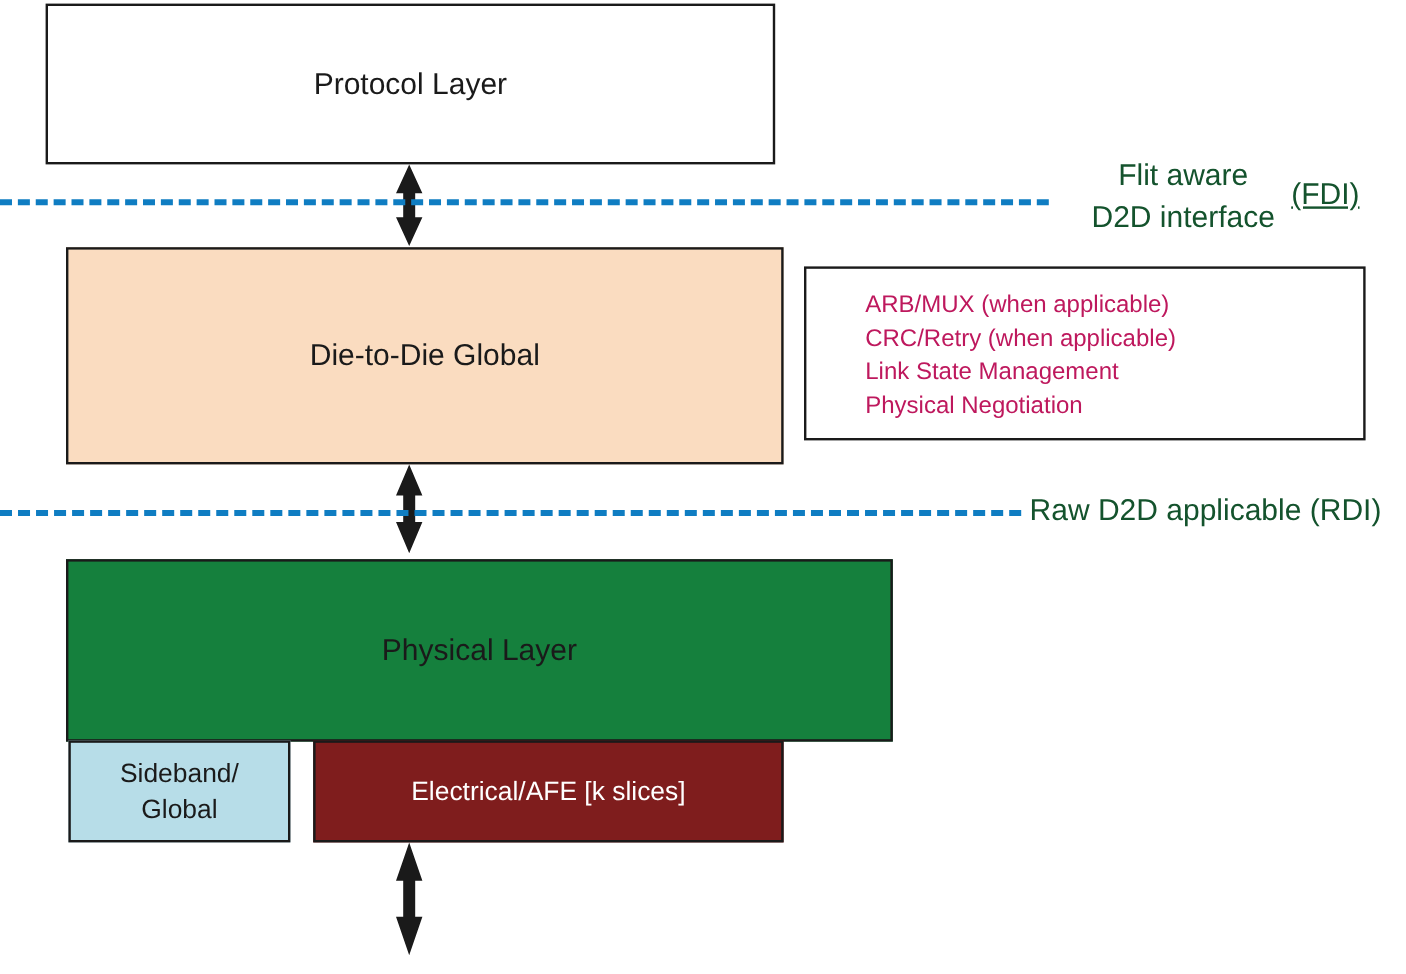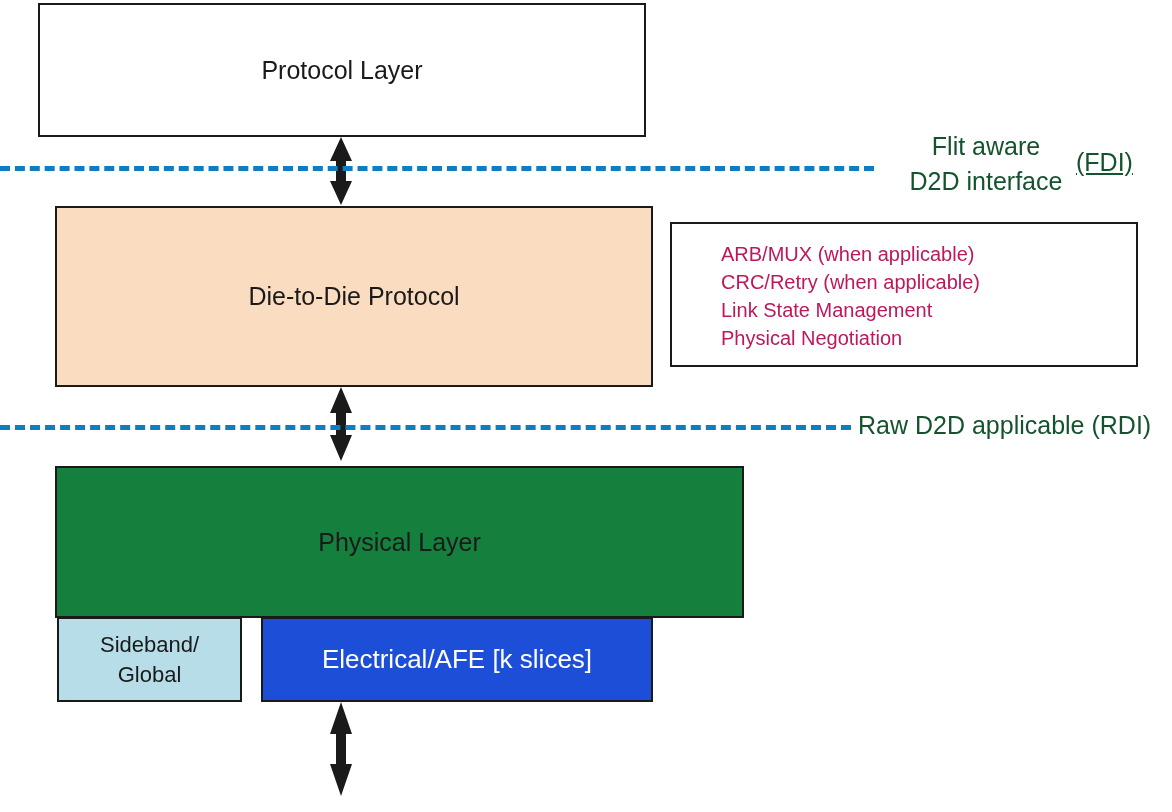--- a/index.html
+++ b/index.html
@@ -82,23 +82,23 @@
     font-size: 22px;
     line-height: 30px;
     flex-direction: column;
   }
   
   #electrical-afe {
     left: 261px;
     top: 617px;
     width: 392px;
     height: 85px;
-    background: #1d4ed8;
+    background: #7f1d1d;
     color: #ffffff;
-    font-size: 26px;
+    font-size: 22px;
   }
   
   .dashed-line {
     position: absolute;
     height: 0;
     border-top: 5px dashed #0F7DC2;
   }
   #fdi-dashed-line {
     left: 0px;
     top: 166px;
@@ -169,21 +169,21 @@
 
   <div class="iface-label" id="fdi-label">
     <span class="fdi-main">
       <span>Flit aware</span><br>
       <span>D2D interface</span>
     </span>
     <span class="fdi-abbr">(FDI)</span>
   </div>
 
   <div class="box" id="d2d-adapter">
-    <span>Die-to-Die Protocol</span>
+    <span>Die-to-Die Global</span>
   </div>
 
   <div class="box" id="adapter-features">
     <div class="feature-line">ARB/MUX (when applicable)</div>
     <div class="feature-line">CRC/Retry (when applicable)</div>
     <div class="feature-line">Link State Management</div>
     <div class="feature-line">Physical Negotiation</div>
   </div>
 
   <div class="arrow" id="arrow-adapter-phy">

